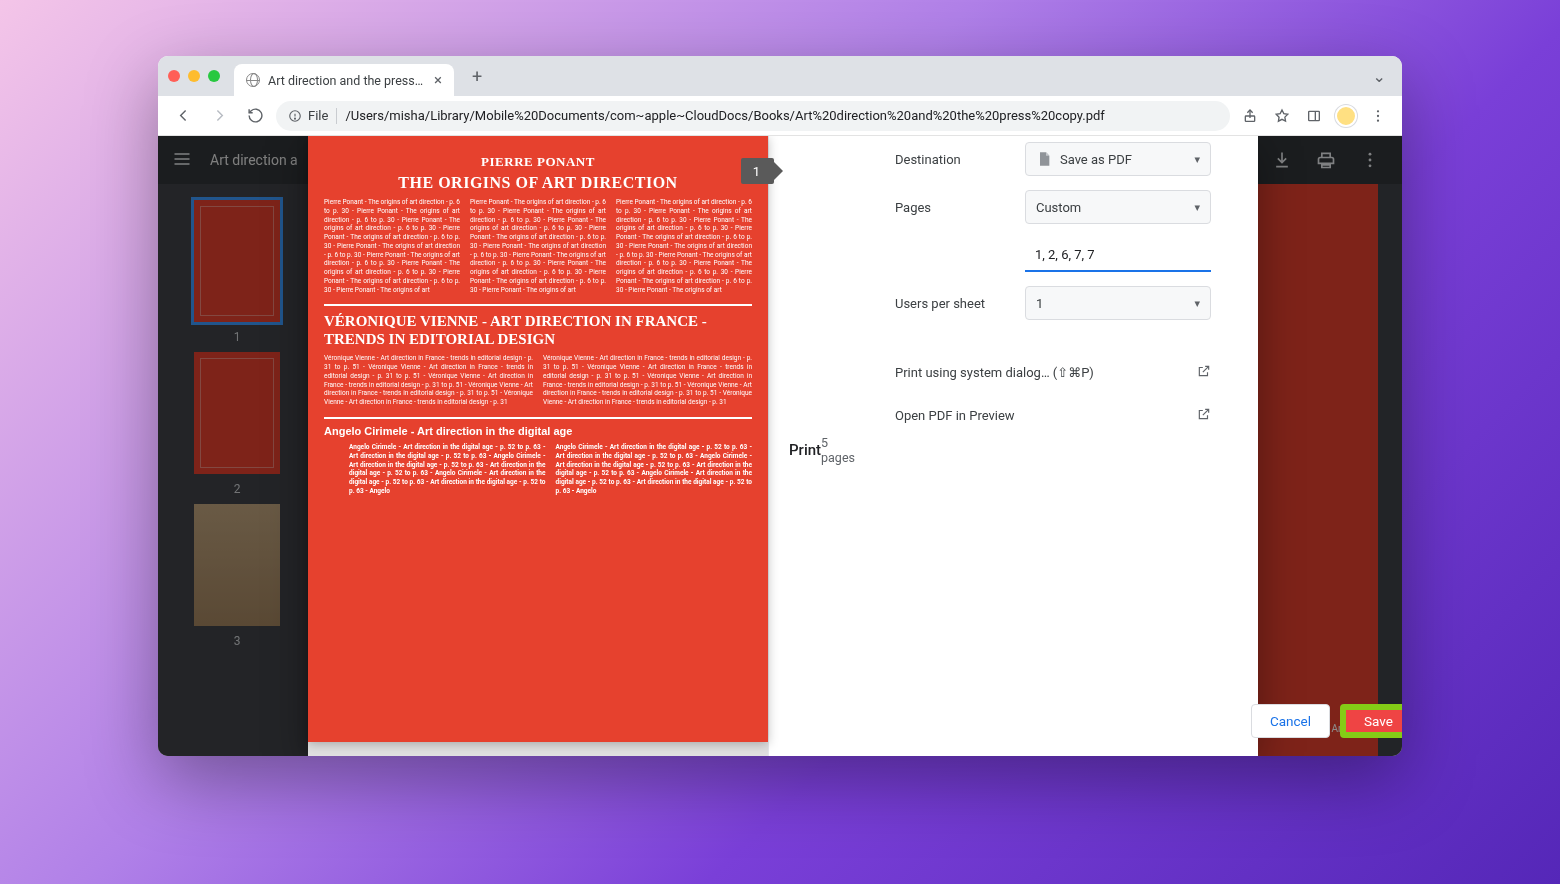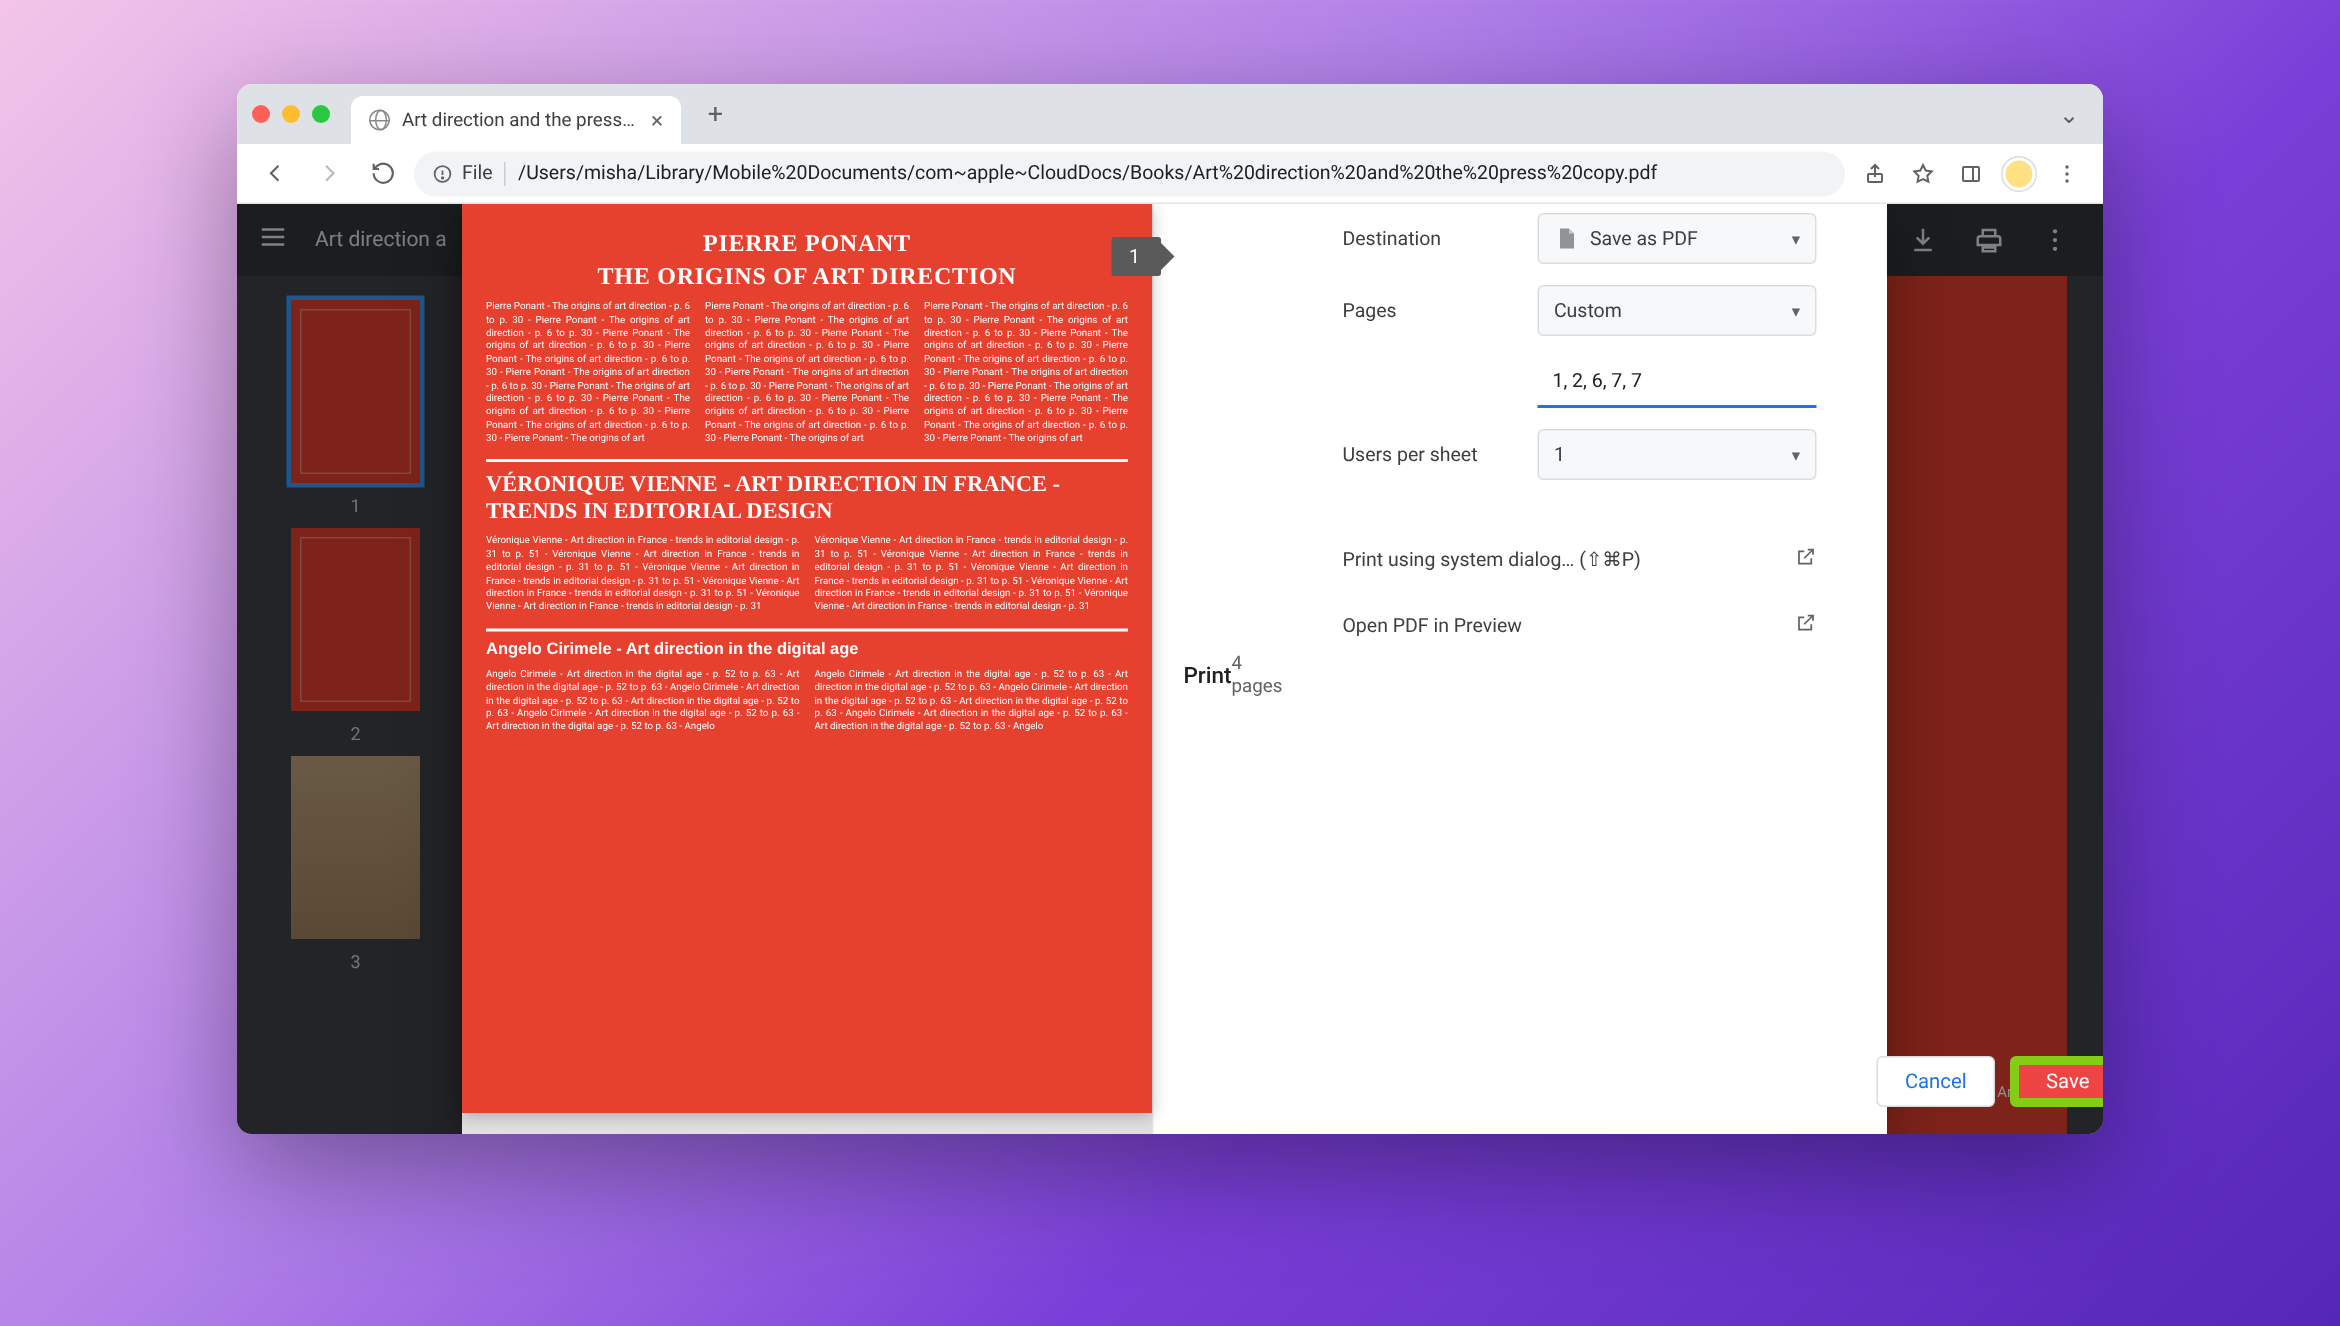--- a/index.html
+++ b/index.html
@@ -63,21 +63,21 @@
 
 .overlay{position:absolute;inset:0;background:rgba(0,0,0,0.45);z-index:3;}
 
 .print-dialog{position:absolute;z-index:5;left:150px;top:0;bottom:0;width:950px;background:#fff;display:flex;box-shadow:0 10px 40px rgba(0,0,0,0.35);}
 .pd-preview{width:590px;background:#e0e0e0;display:flex;align-items:flex-start;justify-content:center;padding:0;}
 .pd-page-wrap{position:relative;width:100%;display:flex;justify-content:center;}
 .pd-page{width:460px;height:606px;background:#e6412e;margin-top:0;box-shadow:0 2px 10px rgba(0,0,0,0.25);color:#fff;padding:18px 16px 12px;font-size:7px;overflow:hidden;}
 .pg-badge{position:absolute;right:-6px;top:22px;background:#5a5a5a;color:#fff;height:26px;padding:0 14px 0 12px;display:flex;align-items:center;border-radius:2px;font-size:13px;}
 .pg-badge::after{content:"";position:absolute;right:-9px;top:0;border:13px solid transparent;border-left-color:#5a5a5a;border-right:0;}
 .pd-page h1{font-family:Georgia,serif;text-align:center;font-size:16px;letter-spacing:.5px;font-weight:700;text-transform:uppercase;}
-.pd-page h1.small{font-size:16px;margin-bottom:4px;}
+.pd-page h1.small{font-size:13px;margin-bottom:4px;}
 .pd-page .cols{display:flex;gap:10px;margin-top:6px;}
 .pd-page .cols > div{flex:1;line-height:1.35;font-size:6.5px;text-align:justify;}
 .pd-page hr{border:none;border-top:2px solid #fff;margin:10px 0 6px;}
 .pd-page h2{font-family:Georgia,serif;font-size:15px;line-height:1.2;margin:2px 0 4px;}
 .pd-page h3{font-family:Arial,sans-serif;font-size:11px;font-weight:700;margin:4px 0;}
 
 .pd-side{flex:1;border-left:1px solid #e4e6ea;display:flex;flex-direction:row;}
 .pd-head{display:flex;align-items:center;justify-content:space-between;padding:14px 20px 6px;}
 .pd-head h4{font-size:15px;font-weight:500;color:#202124;}
 .pd-head .pages{font-size:12.5px;color:#5f6368;}
@@ -239,32 +239,32 @@
               <div>Pierre Ponant - The origins of art direction - p. 6 to p. 30 - Pierre Ponant - The origins of art direction - p. 6 to p. 30 - Pierre Ponant - The origins of art direction - p. 6 to p. 30 - Pierre Ponant - The origins of art direction - p. 6 to p. 30 - Pierre Ponant - The origins of art direction - p. 6 to p. 30 - Pierre Ponant - The origins of art direction - p. 6 to p. 30 - Pierre Ponant - The origins of art direction - p. 6 to p. 30 - Pierre Ponant - The origins of art direction - p. 6 to p. 30 - Pierre Ponant - The origins of art</div>
             </div>
             <hr>
             <h2>VÉRONIQUE VIENNE - ART DIRECTION IN FRANCE - TRENDS IN EDITORIAL DESIGN</h2>
             <div class="cols">
               <div>Véronique Vienne - Art direction in France - trends in editorial design - p. 31 to p. 51 - Véronique Vienne - Art direction in France - trends in editorial design - p. 31 to p. 51 - Véronique Vienne - Art direction in France - trends in editorial design - p. 31 to p. 51 - Véronique Vienne - Art direction in France - trends in editorial design - p. 31 to p. 51 - Véronique Vienne - Art direction in France - trends in editorial design - p. 31</div>
               <div>Véronique Vienne - Art direction in France - trends in editorial design - p. 31 to p. 51 - Véronique Vienne - Art direction in France - trends in editorial design - p. 31 to p. 51 - Véronique Vienne - Art direction in France - trends in editorial design - p. 31 to p. 51 - Véronique Vienne - Art direction in France - trends in editorial design - p. 31 to p. 51 - Véronique Vienne - Art direction in France - trends in editorial design - p. 31</div>
             </div>
             <hr>
             <h3>Angelo Cirimele - Art direction in the digital age</h3>
-            <div class="cols" style="font-weight:400;font-size:7.5px;">
+            <div class="cols" style="font-weight:700;font-size:7.5px;margin-left:25px;">
               <div>Angelo Cirimele - Art direction in the digital age - p. 52 to p. 63 - Art direction in the digital age - p. 52 to p. 63 - Angelo Cirimele - Art direction in the digital age - p. 52 to p. 63 - Art direction in the digital age - p. 52 to p. 63 - Angelo Cirimele - Art direction in the digital age - p. 52 to p. 63 - Art direction in the digital age - p. 52 to p. 63 - Angelo</div>
               <div>Angelo Cirimele - Art direction in the digital age - p. 52 to p. 63 - Art direction in the digital age - p. 52 to p. 63 - Angelo Cirimele - Art direction in the digital age - p. 52 to p. 63 - Art direction in the digital age - p. 52 to p. 63 - Angelo Cirimele - Art direction in the digital age - p. 52 to p. 63 - Art direction in the digital age - p. 52 to p. 63 - Angelo</div>
             </div>
           </div>
         </div>
       </div>
 
       <div class="pd-side">
         <div class="pd-head">
           <h4>Print</h4>
-          <span class="pages">4 pages</span>
+          <span class="pages">5 pages</span>
         </div>
         <div class="pd-body">
           <div class="row">
             <div class="lbl">Destination</div>
             <div class="select">
               <span class="fi">
                   <svg viewBox="0 0 24 24" fill="#5f6368">
                     <path d="M6 2h9l5 5v15H6z" fill="#909499"></path>
                     <path d="M15 2v5h5" fill="#c6c9cd"></path>
                   </svg>

